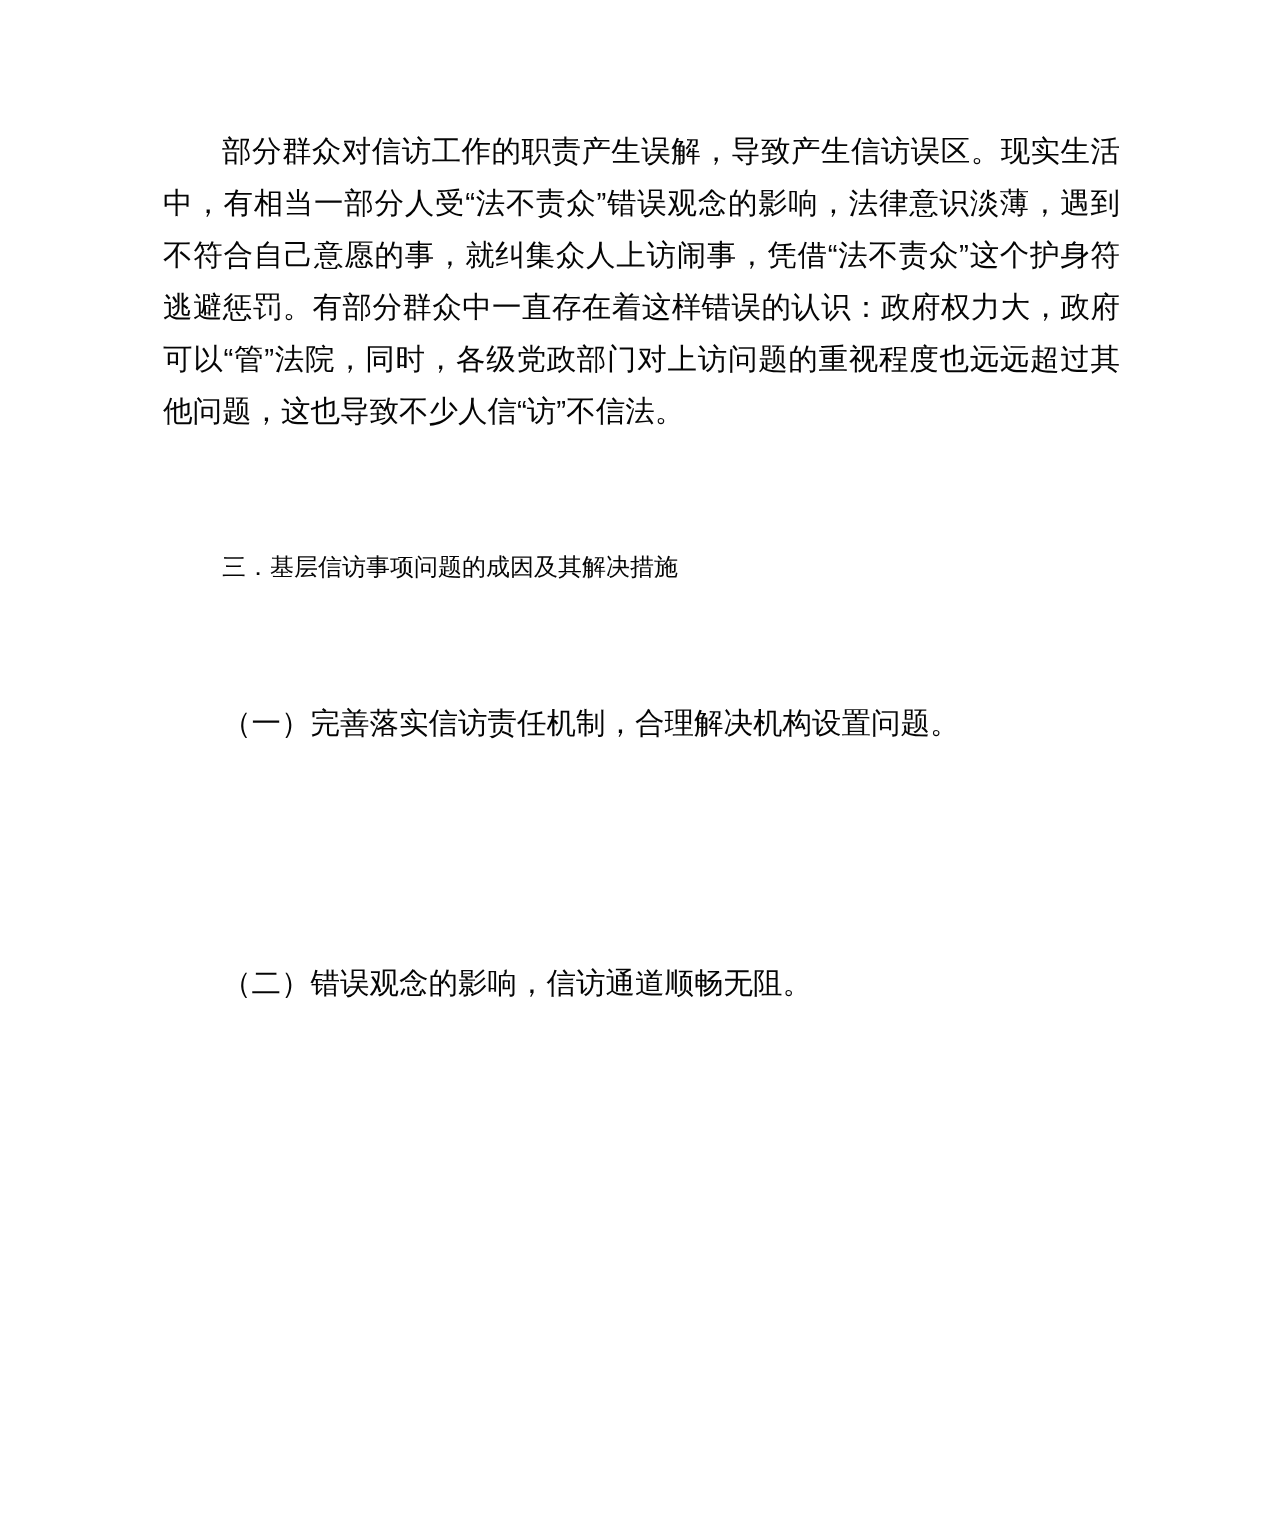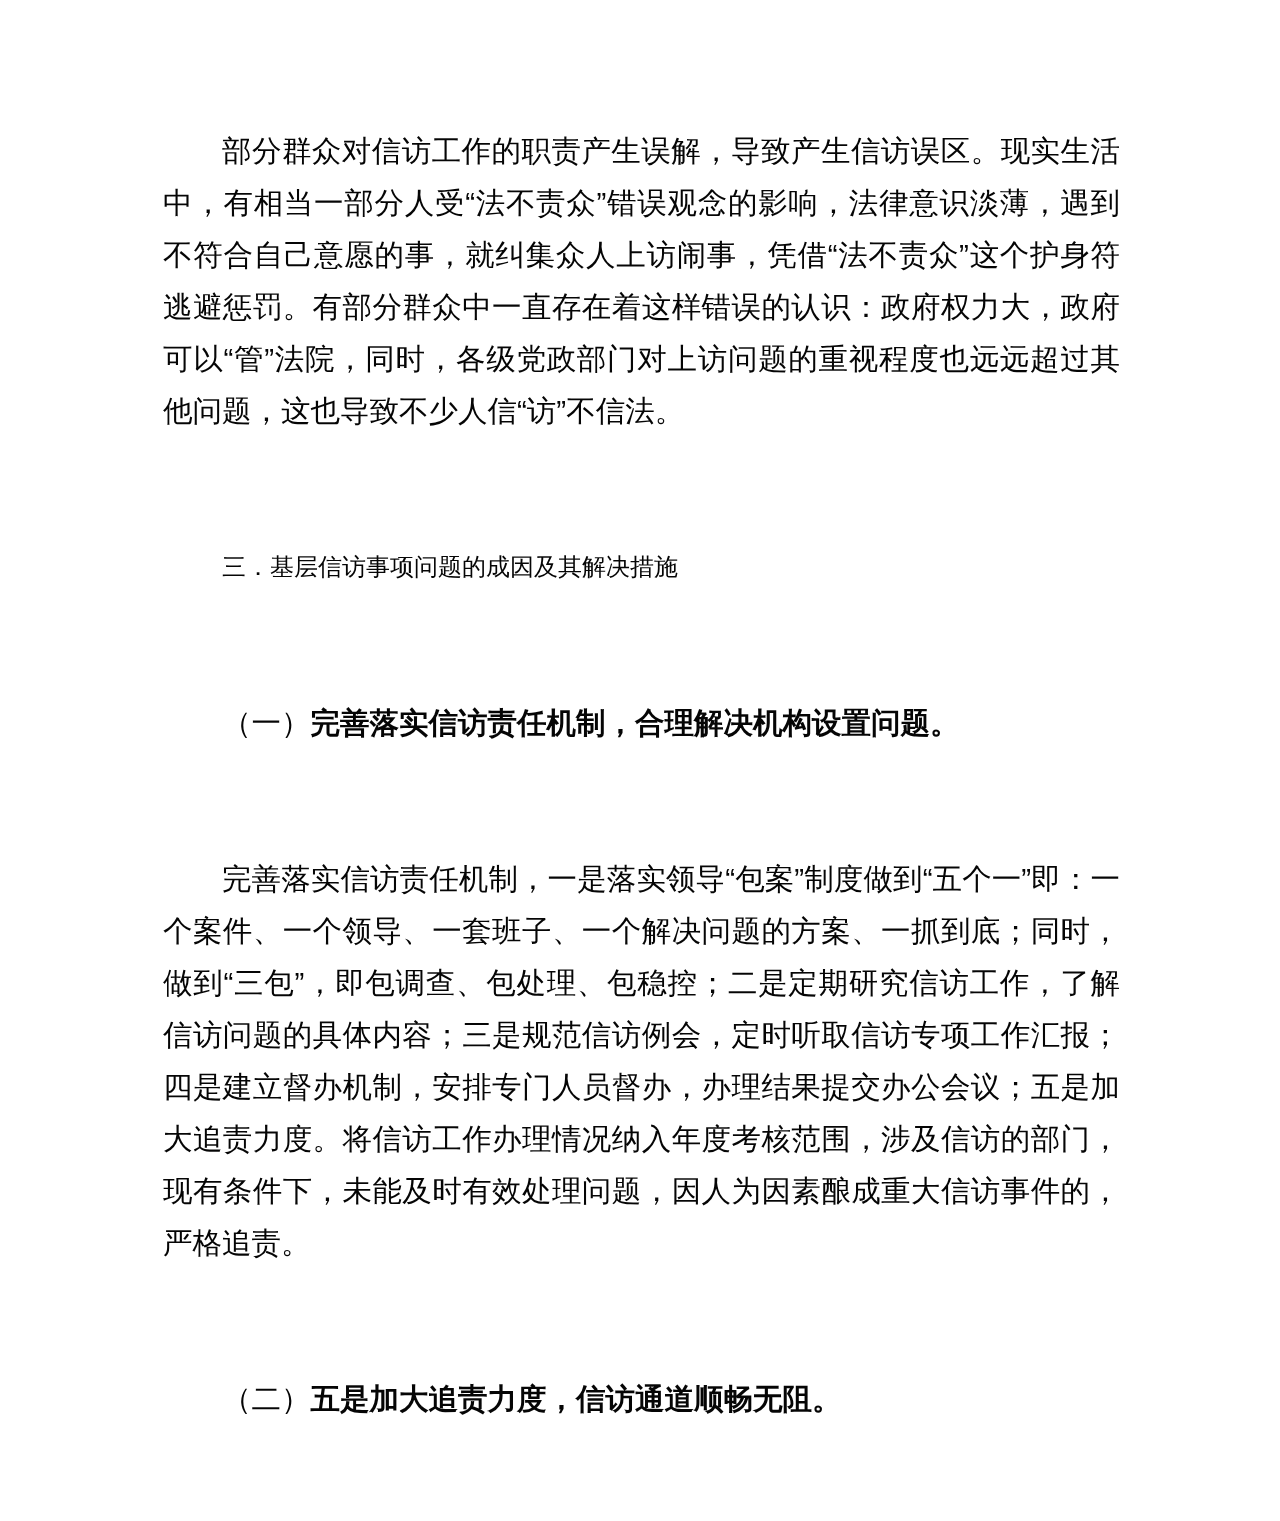--- a/index.html
+++ b/index.html
@@ -50,21 +50,21 @@
   p.sub-heading {
     margin: 0;
     font-size: 29.5px;
     line-height: 52px;
     text-indent: 59px;
     text-align: left;
     white-space: nowrap;
     font-weight: 400;
   }
   p.sub-heading .sub-heading-text {
-    font-weight: 700;
+    font-weight: 400;
     margin-top: 44px;
   }
   .gap-2 { height: 104px; }
 </style>
 </head>
 <body>
 
 <div class="page">
   <div class="content">
 
@@ -73,22 +73,21 @@
     <div class="gap-2"></div>
 
     <p class="section-heading">三．基层信访事项问题的成因及其解决措施</p>
 
     <div class="gap-2"></div>
 
     <p class="sub-heading"><span>（一）</span><span class="sub-heading-text">完善落实信访责任机制，合理解决机构设置问题。</span></p>
 
     <div class="gap-2"></div>
 
-    <p class="body-para">完善落实信访责任机制，一是落实领导“包案”制度做到“五个一”即：一个案件、一个领导、一套班子、一个解决问题的方案、一抓到底；同时，做到“三包”，即包调查、包处理、包稳控；二是定期研究信访工作，了解信访问题的具体内容；三是规范信访例会，定时听取信访专项工作汇报；四是建立督办机制，安排专门人员督办，办理结果提交办公会议；五是加大追责力度。将信访工作办理情况纳入年度考核范围，涉及信访的部门，现有条件下，未能及时有效处理问题，因人为因素酿成重大信访事件的，严格追责。</p>
 
     <div class="gap-2"></div>
 
-    <p class="sub-heading"><span>（二）</span><span class="sub-heading-text">五是加大追责力度，信访通道顺畅无阻。</span></p>
+    <p class="sub-heading"><span>（二）</span><span class="sub-heading-text">错误观念的影响，信访通道顺畅无阻。</span></p>
 
     <div class="gap-2"></div>
 
   </div>
 </div>
 
 </body></html>

